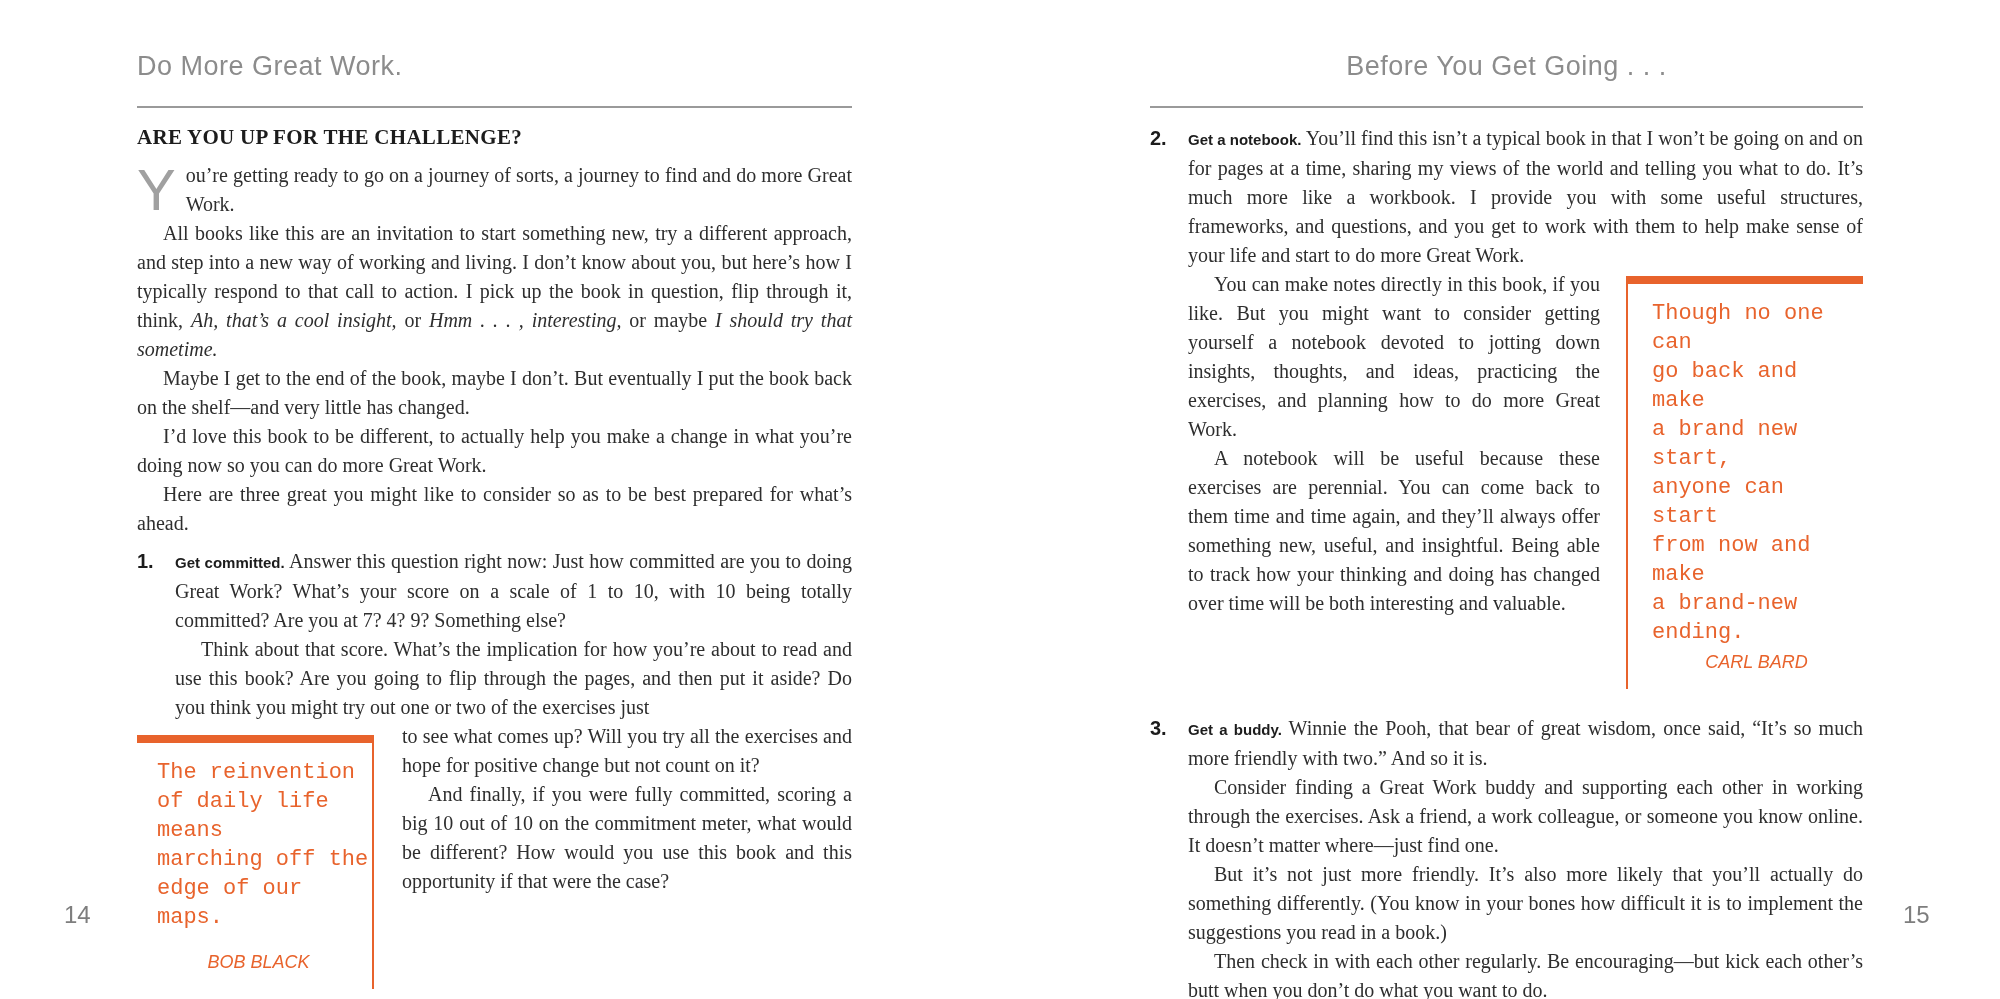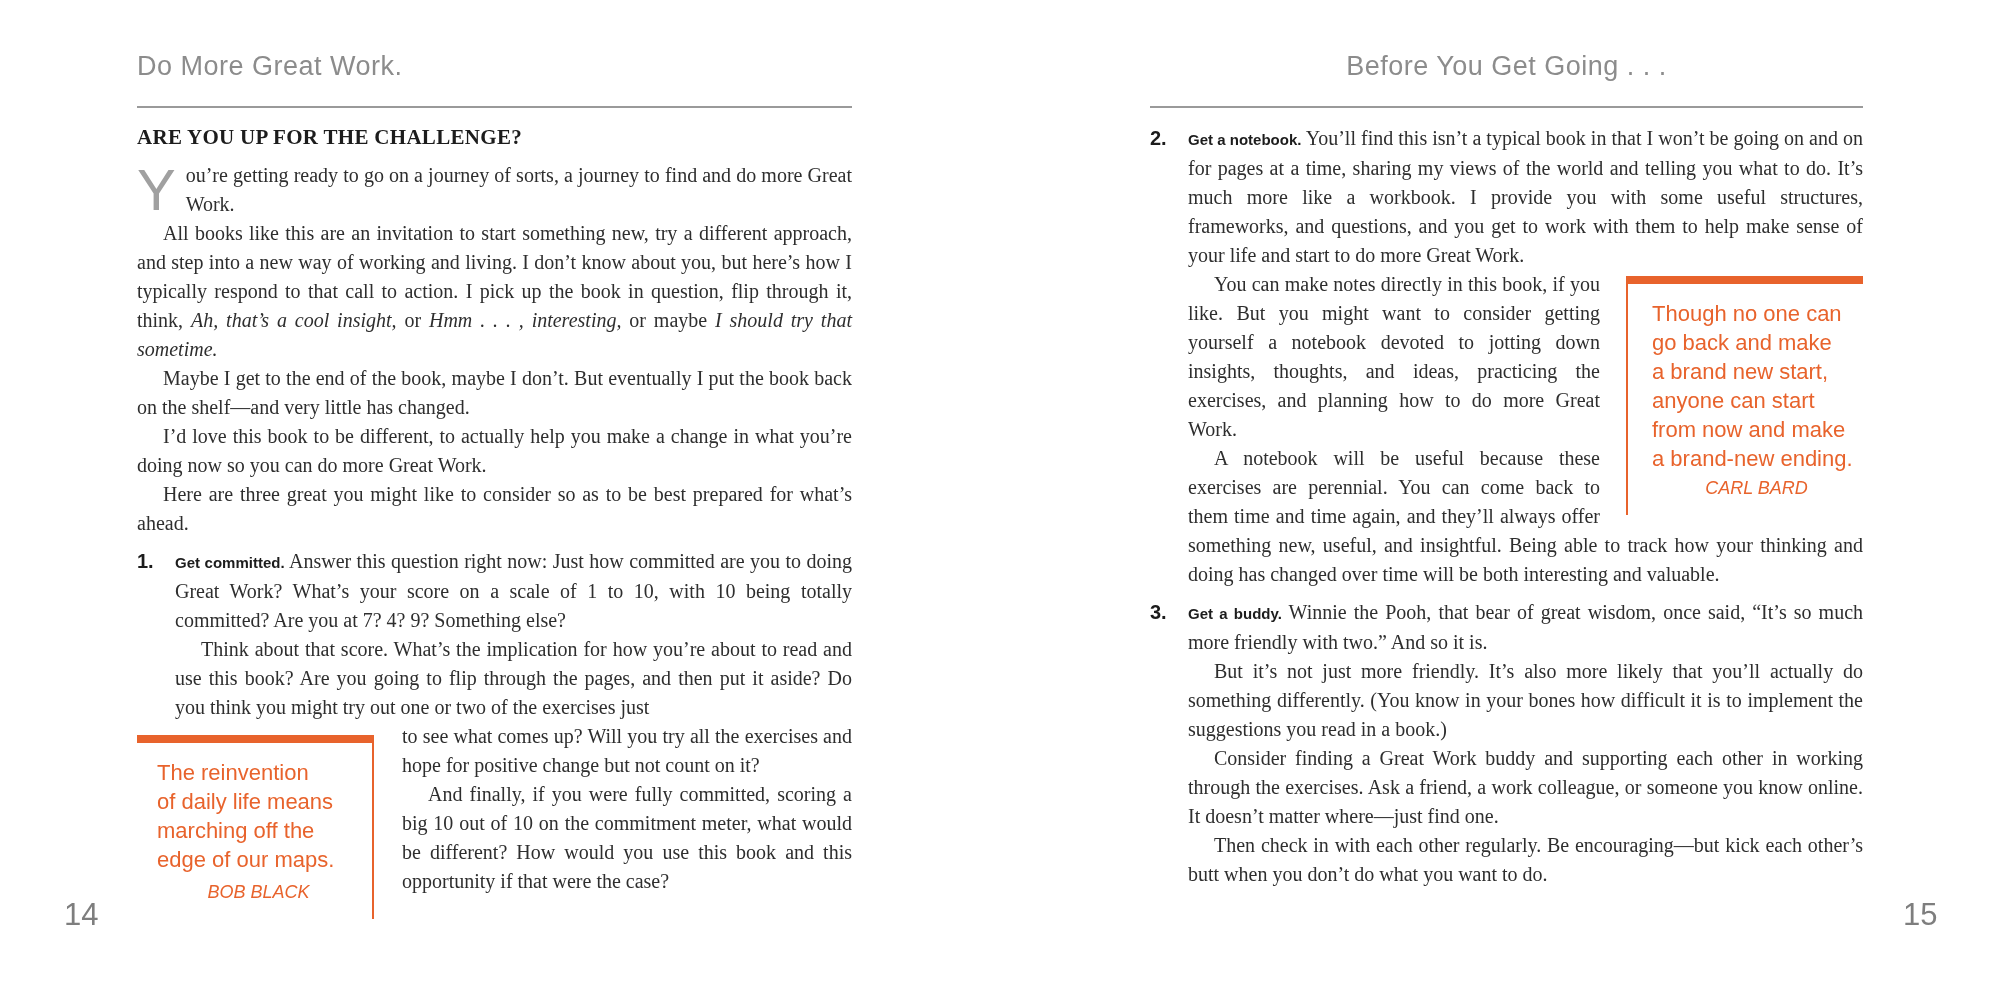--- a/index.html
+++ b/index.html
@@ -57,54 +57,54 @@
     font-size:15px;color:#1C1C1C;
   }
 
   
   .wrap-row{display:flex;align-items:flex-start;}
   .wrap-text{flex:1;min-width:0;}
 
   .pq{box-sizing:border-box;position:relative;}
   .pq-bar{height:8px;background:var(--accent);}
   .pq-line{
-    font-family:Liberation Sans, sans-serif;
+    font-family:Liberation Mono, monospace;
     font-size:22px;line-height:29px;color:var(--accent);
   }
   .pq-attr{
     font-family:"Liberation Sans",sans-serif;font-style:italic;
     font-size:18px;line-height:29px;color:var(--accent);text-align:center;
   }
 
   .pq-left{
     flex:0 0 237px;
     margin:13px 28px 0 -38px;
     padding-bottom:12px;
   }
   .pq-left::after{ 
     content:"";position:absolute;top:8px;bottom:0;right:0;width:2px;background:var(--accent);
   }
   .pq-left .pq-body{padding:15px 0 0 20px;}
-  .pq-left .pq-attr{padding-right:14px;margin-top:4px;}
+  .pq-left .pq-attr{padding-right:14px;margin-top:16px;}
 
   .pq-right{
     float:right;width:237px;
     margin:6px 0 16px 26px;
     padding-bottom:12px;
   }
   .pq-right::after{ 
     content:"";position:absolute;top:8px;bottom:0;left:0;width:2px;background:var(--accent);
   }
   .pq-right .pq-body{padding:15px 0 0 26px;}
   .pq-right .pq-attr{padding-right:2px;margin-top:1px;}
 
   .pagenum{
     position:absolute;top:898px;
     font-family:"Liberation Sans",sans-serif;
-    font-size:31px;line-height:34px;color:var(--pagenum-gray);
+    font-size:24px;line-height:34px;color:var(--pagenum-gray);
   }
   .pagenum-left{left:64px;}
   .pagenum-right{left:1903px;}
 </style>
 </head>
 <body>
 
 <div class="col col-left">
   <div class="running-head">Do More Great Work.</div>
   <hr class="rule">
@@ -168,21 +168,21 @@
 
       <p class="ind">You can make notes directly in this book, if you like. But you might want to consider getting yourself a notebook devoted to jotting down insights, thoughts, and ideas, practicing the exercises, and planning how to do more Great Work.</p>
       <p class="ind">A notebook will be useful because these exercises are perennial. You can come back to them time and time again, and they’ll always offer something new, useful, and insightful. Being able to track how your thinking and doing has changed over time will be both interesting and valuable.</p>
     </div>
   </div>
 
   <div class="list-item">
     <div class="num">3.</div>
     <div class="content">
       <p><b class="lead">Get a buddy.</b> <span>Winnie the Pooh, that bear of great wisdom, once said, “It’s so much more friendly with two.” And so it is.</span></p>
+      <p class="ind">Consider finding a Great Work buddy and supporting each other in working through the exercises. Ask a friend, a work colleague, or someone you know online. It doesn’t matter where—just find one.</p>
       <p class="ind">But it’s not just more friendly. It’s also more likely that you’ll actually do something differently. (You know in your bones how difficult it is to implement the suggestions you read in a book.)</p>
-      <p class="ind">Consider finding a Great Work buddy and supporting each other in working through the exercises. Ask a friend, a work colleague, or someone you know online. It doesn’t matter where—just find one.</p>
       <p class="ind">Then check in with each other regularly. Be encouraging—but kick each other’s butt when you don’t do what you want to do.</p>
     </div>
   </div>
 </div>
 
 <div class="pagenum pagenum-left">14</div>
 <div class="pagenum pagenum-right">15</div>
 
 </body></html>

